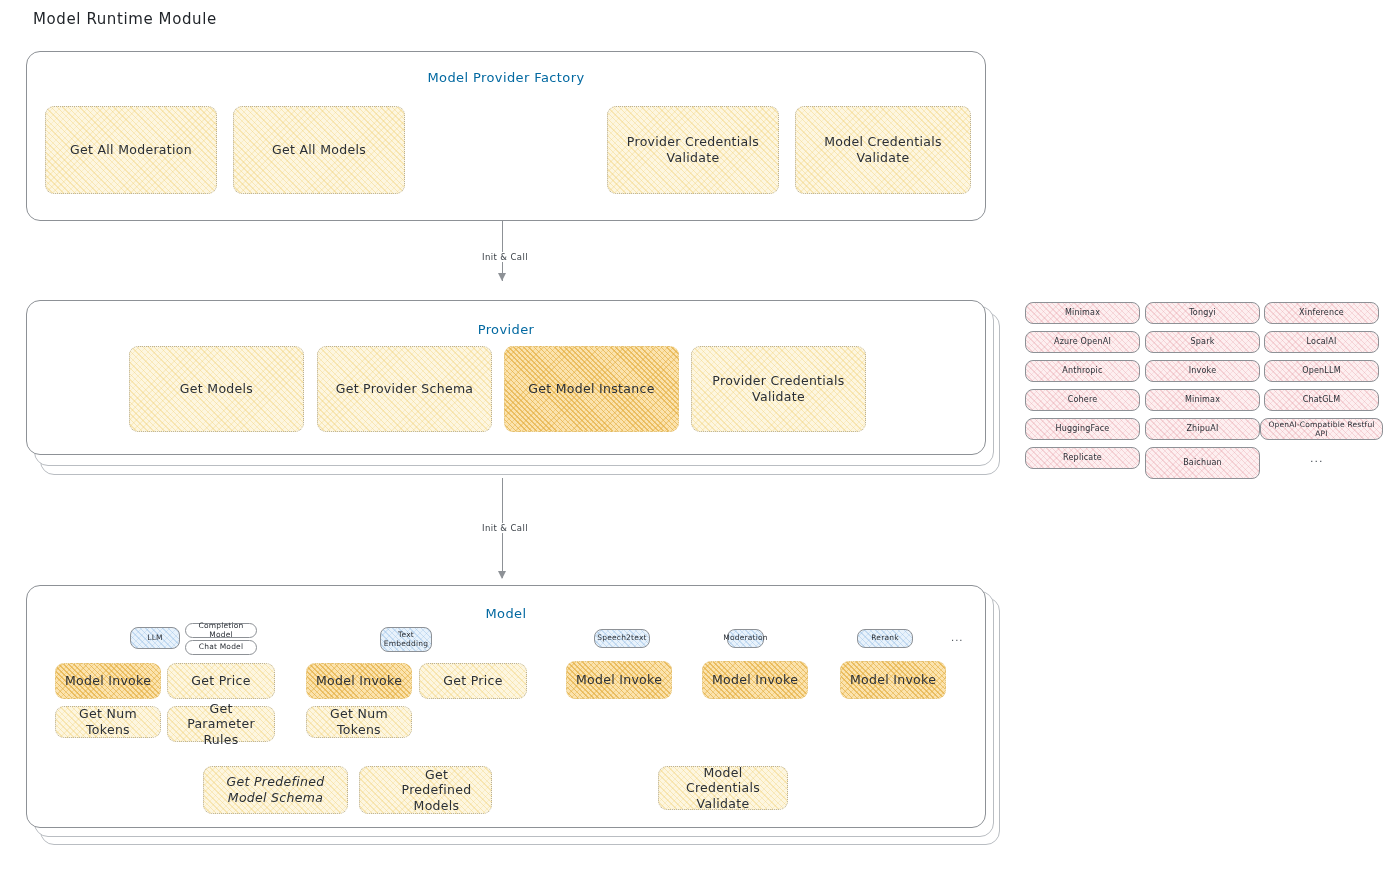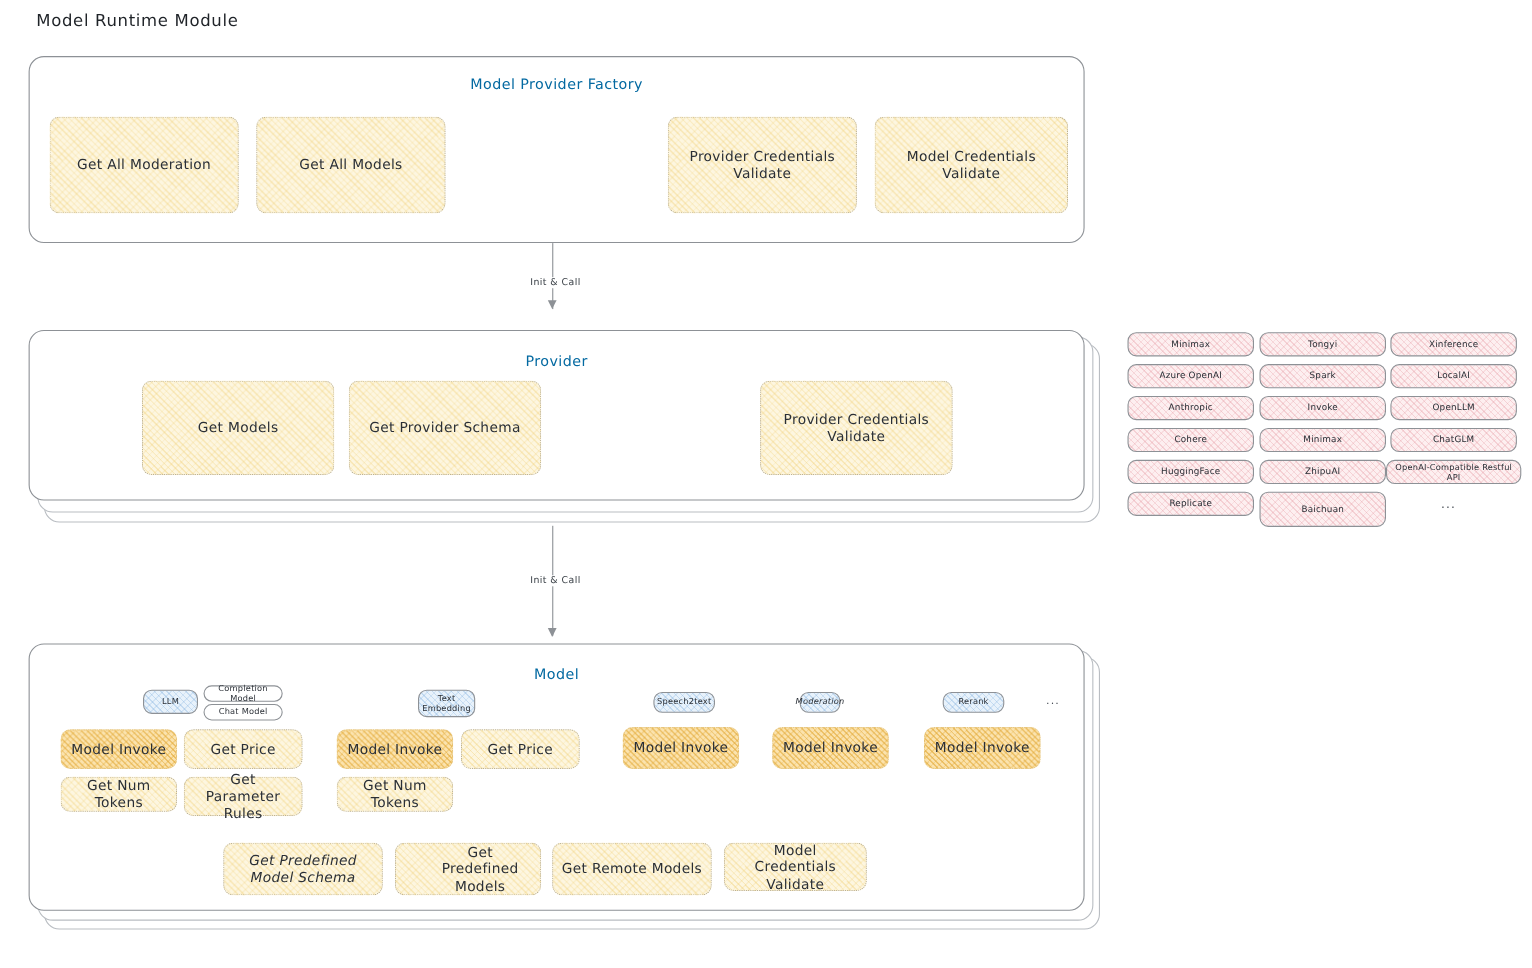--- a/index.html
+++ b/index.html
@@ -150,20 +150,23 @@
   <div class="panel" style="left:26px;top:300px;width:960px;height:155px;">
     <div class="panel-title" style="top:21px;">Provider</div>
   </div>
 
   <div class="node y-light" style="left:129px;top:346px;width:175px;height:86px;">
     <span>Get Models</span>
   </div>
   <div class="node y-light" style="left:317px;top:346px;width:175px;height:86px;">
     <span>Get Provider Schema</span>
   </div>
+  <div class="node y-strong" style="left:504px;top:346px;width:175px;height:86px;">
+    <span>Get Model Instance</span>
+  </div>
   <div class="node y-light" style="left:691px;top:346px;width:175px;height:86px;">
     <span>Provider Credentials Validate</span>
   </div>
 
   <div class="tag p-light" style="left:1025px;top:302px;width:115px;height:22px;">
     <span>Minimax</span>
     </div>
   <div class="tag p-light" style="left:1025px;top:331px;width:115px;height:22px;">
     <span>Azure OpenAI</span>
     </div>
@@ -235,21 +238,21 @@
   <div class="pill w-plain" style="left:185px;top:640px;width:72px;height:15px;">
     <span>Chat Model</span>
     </div>
 
   <div class="pill b-light" style="left:380px;top:627px;width:52px;height:25px;">
     <span>Text Embedding</span>
     </div>
   <div class="pill b-light" style="left:594px;top:629px;width:56px;height:19px;">
     <span>Speech2text</span>
     </div>
-  <div class="pill b-light" style="left:727px;top:629px;width:37px;height:19px;font-style:italic;">
+  <div class="pill b-light" style="left:727px;top:629px;width:37px;height:19px;">
     <span>Moderation</span>
     </div>
   <div class="pill b-light" style="left:857px;top:629px;width:56px;height:19px;">
     <span>Rerank</span>
     </div>
   <div class="ellipsis" style="left:951px;top:632px;font-size:10px;">...</div>
 
   <div class="node y-strong" style="left:55px;top:663px;width:106px;height:36px;">
     <span>Model Invoke</span>
     </div>
@@ -282,20 +285,17 @@
   <div class="node y-strong" style="left:840px;top:661px;width:106px;height:38px;">
     <span>Model Invoke</span>
     </div>
 
   <div class="node y-light" style="left:203px;top:766px;width:145px;height:48px;font-style:italic;">
     <span>Get Predefined Model Schema</span>
     </div>
   <div class="node y-light" style="left:359px;top:766px;width:133px;height:48px;padding-left:28px;">
     <span>Get Predefined Models</span>
     </div>
-  <div class="node y-light" style="left:502px;top:766px;width:145px;height:48px;">
-    <span>Get Remote Models</span>
-    </div>
   <div class="node y-light" style="left:658px;top:766px;width:130px;height:44px;">
     <span>Model Credentials Validate</span>
     </div>
 
 </div>
 
 </body></html>

